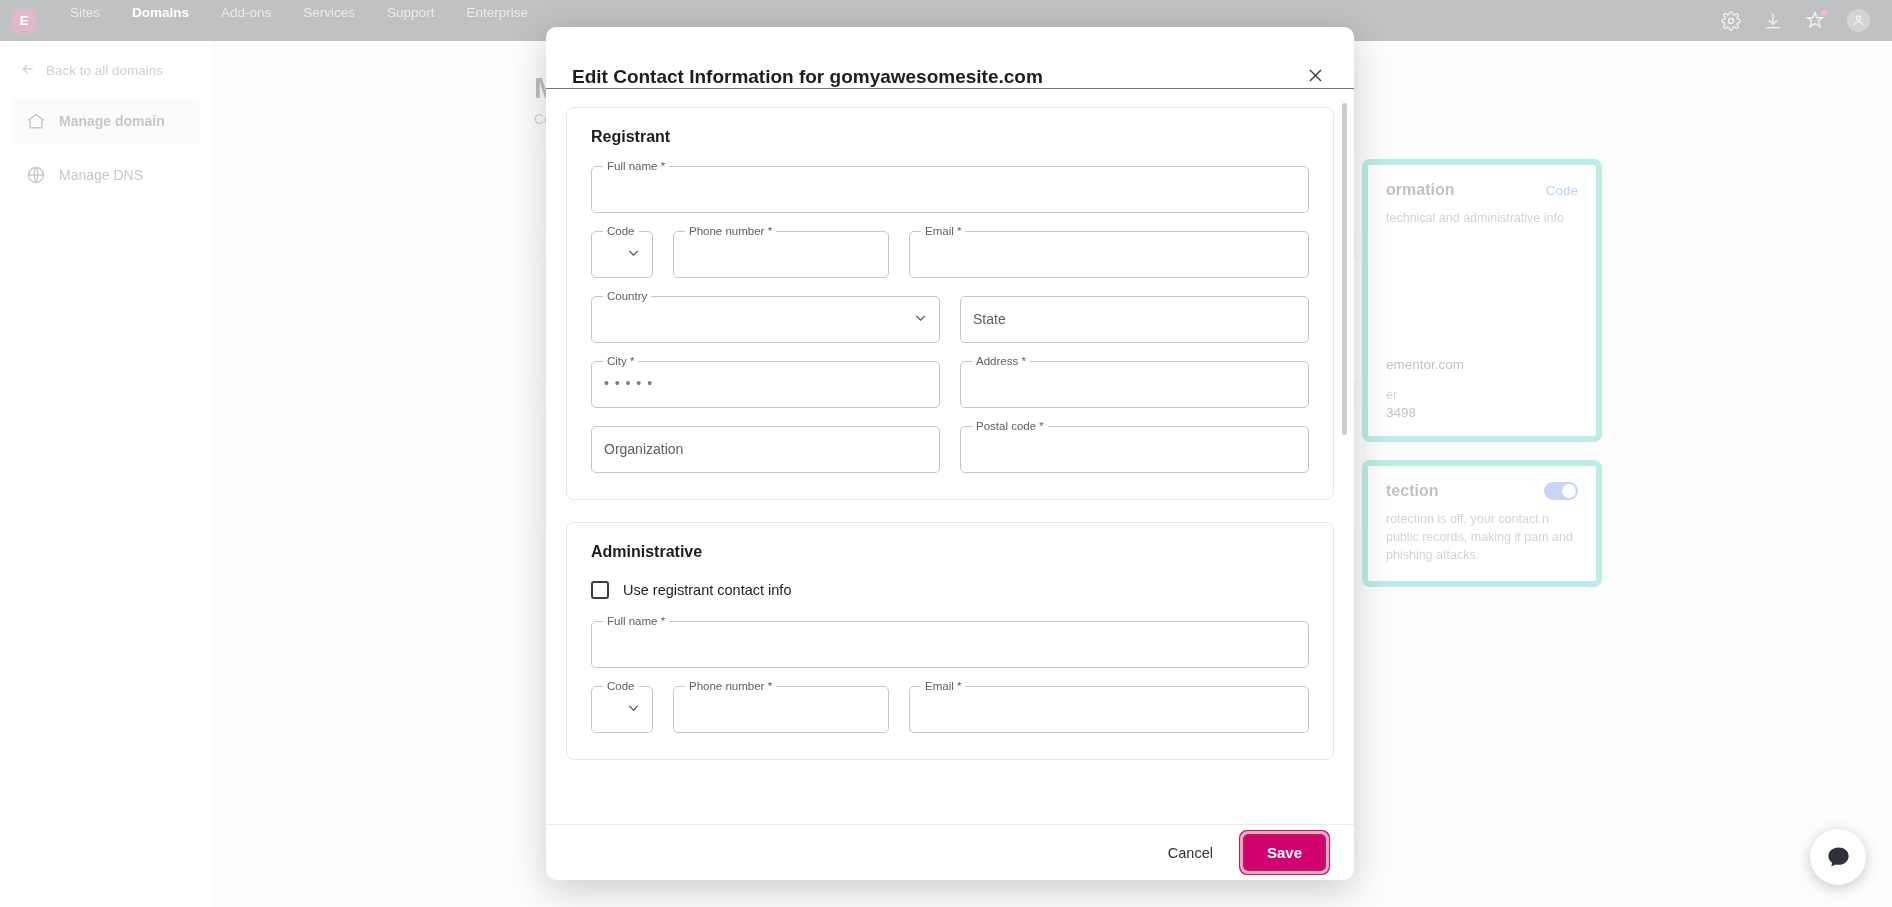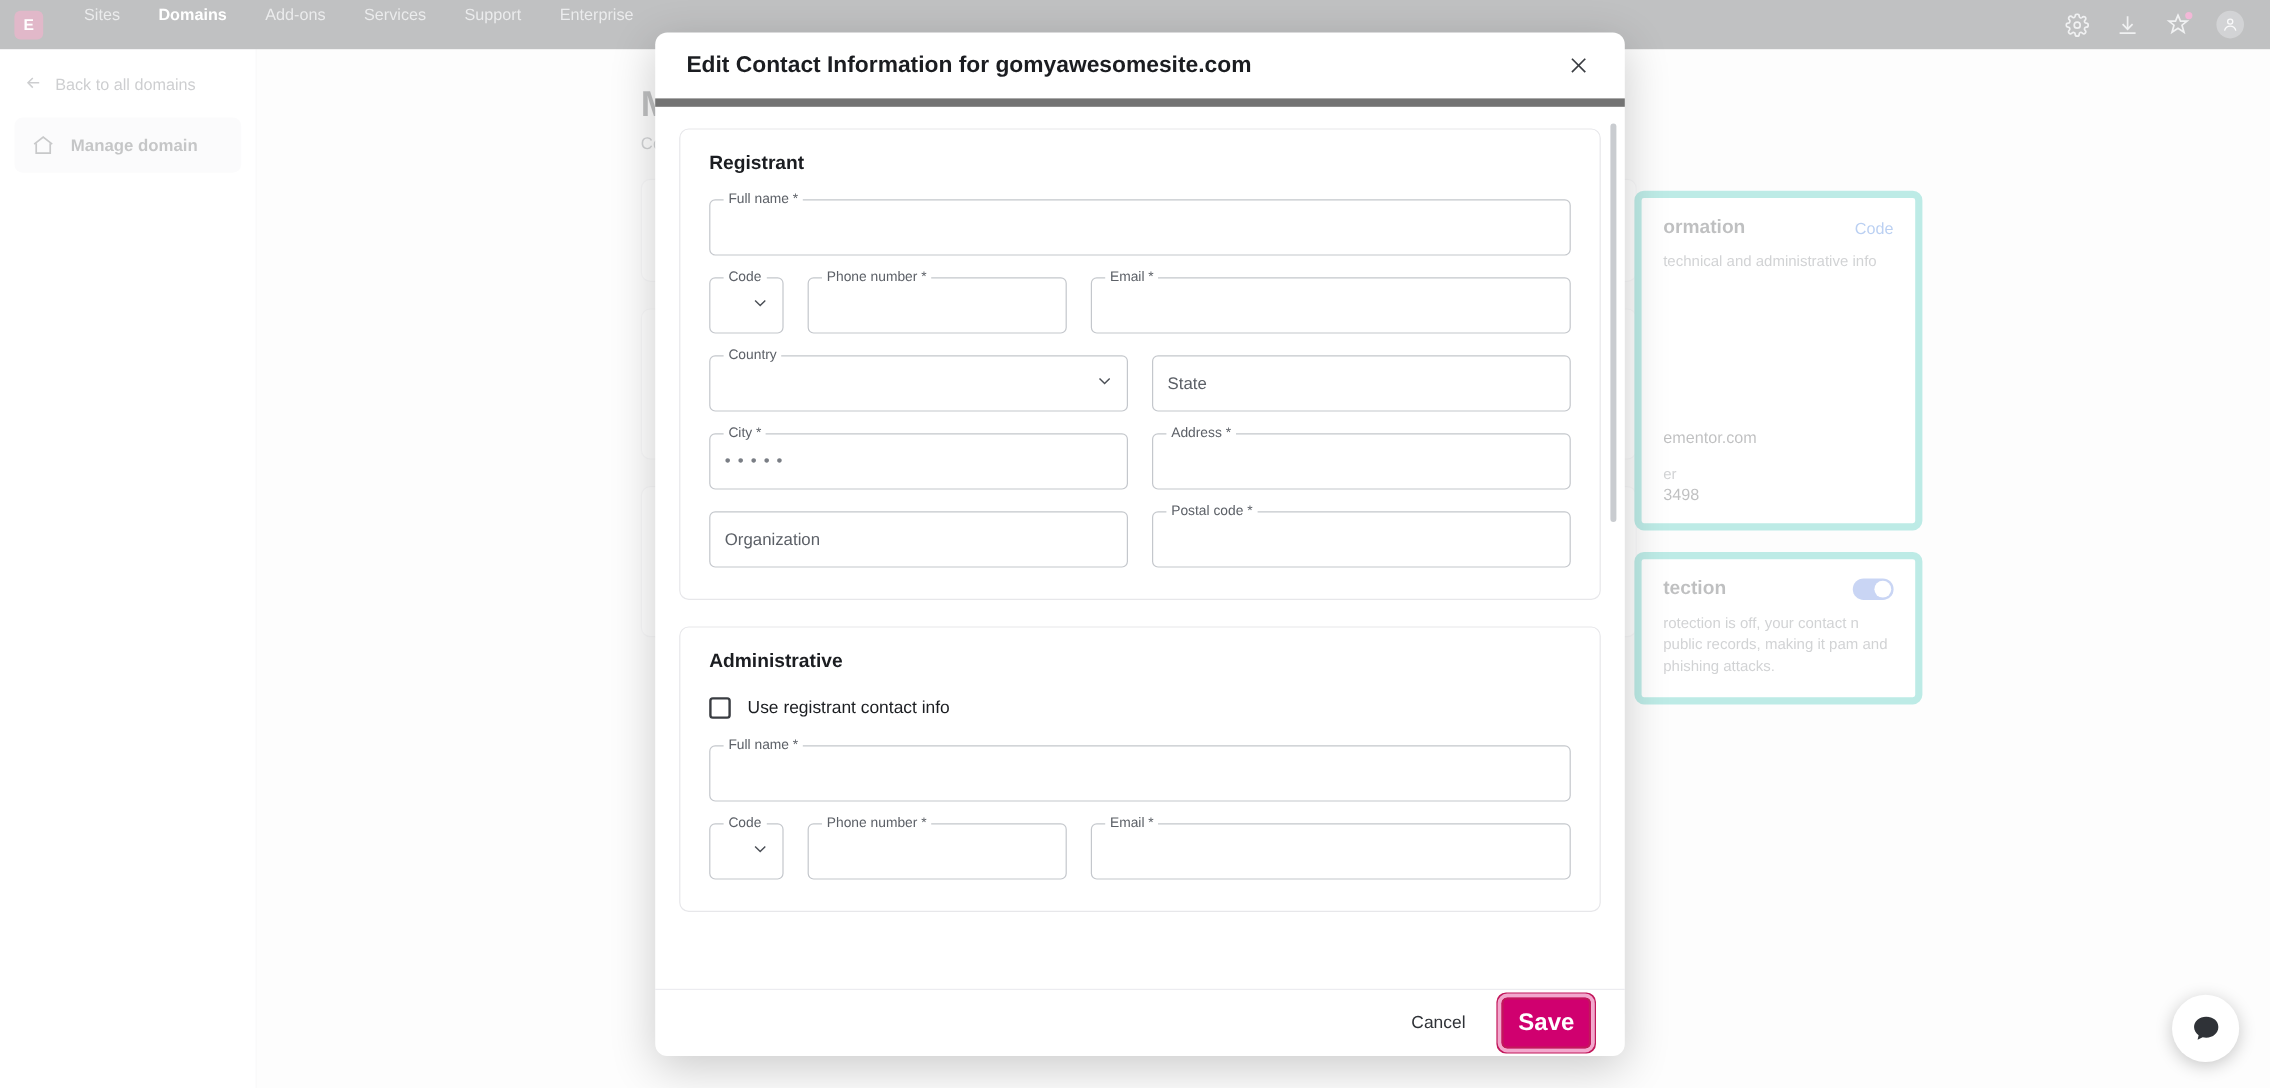--- a/index.html
+++ b/index.html
@@ -93,22 +93,22 @@
   
   .overlay {
     position: absolute; inset: 0; background: rgba(255,255,255,0.72); z-index: 20;
   }
   .modal {
     position: absolute; left: 546px; top: 27px; width: 808px; height: 853px;
     background: #fff; border-radius: 10px; box-shadow: 0 10px 38px rgba(0,0,0,.2);
     z-index: 30; display: flex; flex-direction: column;
   }
   .modal-head {
-    height: 62px; display: flex; align-items: center; padding: 0 26px;
-    border-bottom: 7px solid #737373;
+    height: 62px; display: flex; align-items: flex-end; padding: 0 26px;
+    border-bottom: 1px solid #737373;
   }
   .modal-title { font-size: 19px; font-weight: bold; color: #1b1d21; }
   .modal-close {
     margin-left: auto; width: 26px; height: 26px; color: #3a3d42; cursor: pointer;
     display: flex; align-items: center; justify-content: center;
   }
   .modal-body {
     flex: 1; overflow: hidden; position: relative; padding: 18px 20px 0 20px;
   }
   .scrollbar {
@@ -157,22 +157,22 @@
 
   .modal-foot {
     height: 56px; border-top: 1px solid #ececf0; display: flex; align-items: center;
     justify-content: flex-end; gap: 10px; padding-right: 24px;
   }
   .btn-cancel {
     font-size: 14.5px; color: #2f3237; background: none; border: none; cursor: pointer;
     padding: 10px 16px;
   }
   .btn-save {
-    font-size: 20px; font-weight: bold; color: #fff; background: #d0006f;
-    border: none; border-radius: 5px; padding: 10px 14px; cursor: pointer;
+    font-size: 15px; font-weight: bold; color: #fff; background: #d0006f;
+    border: none; border-radius: 5px; padding: 10px 24px; cursor: pointer;
     outline: 3px solid #f2a8cd; box-shadow: 0 0 0 2px #c2185b inset;
   }
   .btn-save-wrap {
     border: 2px solid #c2185b; border-radius: 8px; padding: 2px;
   }
 
   
   .chat-fab {
     position: absolute; right: 26px; bottom: 22px; width: 56px; height: 56px;
     border-radius: 50%; background: #fff; box-shadow: 0 3px 14px rgba(0,0,0,.22);
@@ -234,20 +234,30 @@
   <div class="side-item active">
     <span class="side-ico">
       <svg viewBox="0 0 24 24" width="20" height="20" fill="none" stroke="currentColor" stroke-width="1.7">
         <path d="M3 11l9-7 9 7"></path>
           <path d="M5 10v10h14V10"></path>
       </svg>
     </span>
     <span>Manage domain</span>
   </div>
 
+  <div class="side-item">
+    <span class="side-ico">
+      <svg viewBox="0 0 24 24" width="20" height="20" fill="none" stroke="currentColor" stroke-width="1.7">
+        <circle cx="12" cy="12" r="9"></circle>
+          <path d="M3 12h18"></path>
+          <path d="M12 3c3 3.5 3 14 0 18-3-4-3-14.5 0-18z"></path>
+      </svg>
+    </span>
+    <span>Manage DNS</span>
+  </div>
 </div>
 
 <div class="page">
   <div class="page-title">M</div>
   <div class="page-sub">Co</div>
   <div class="card-blank"></div>
   <div class="card-blank tall"></div>
   <div class="card-blank tall"></div>
 
   <div class="right-panel">

